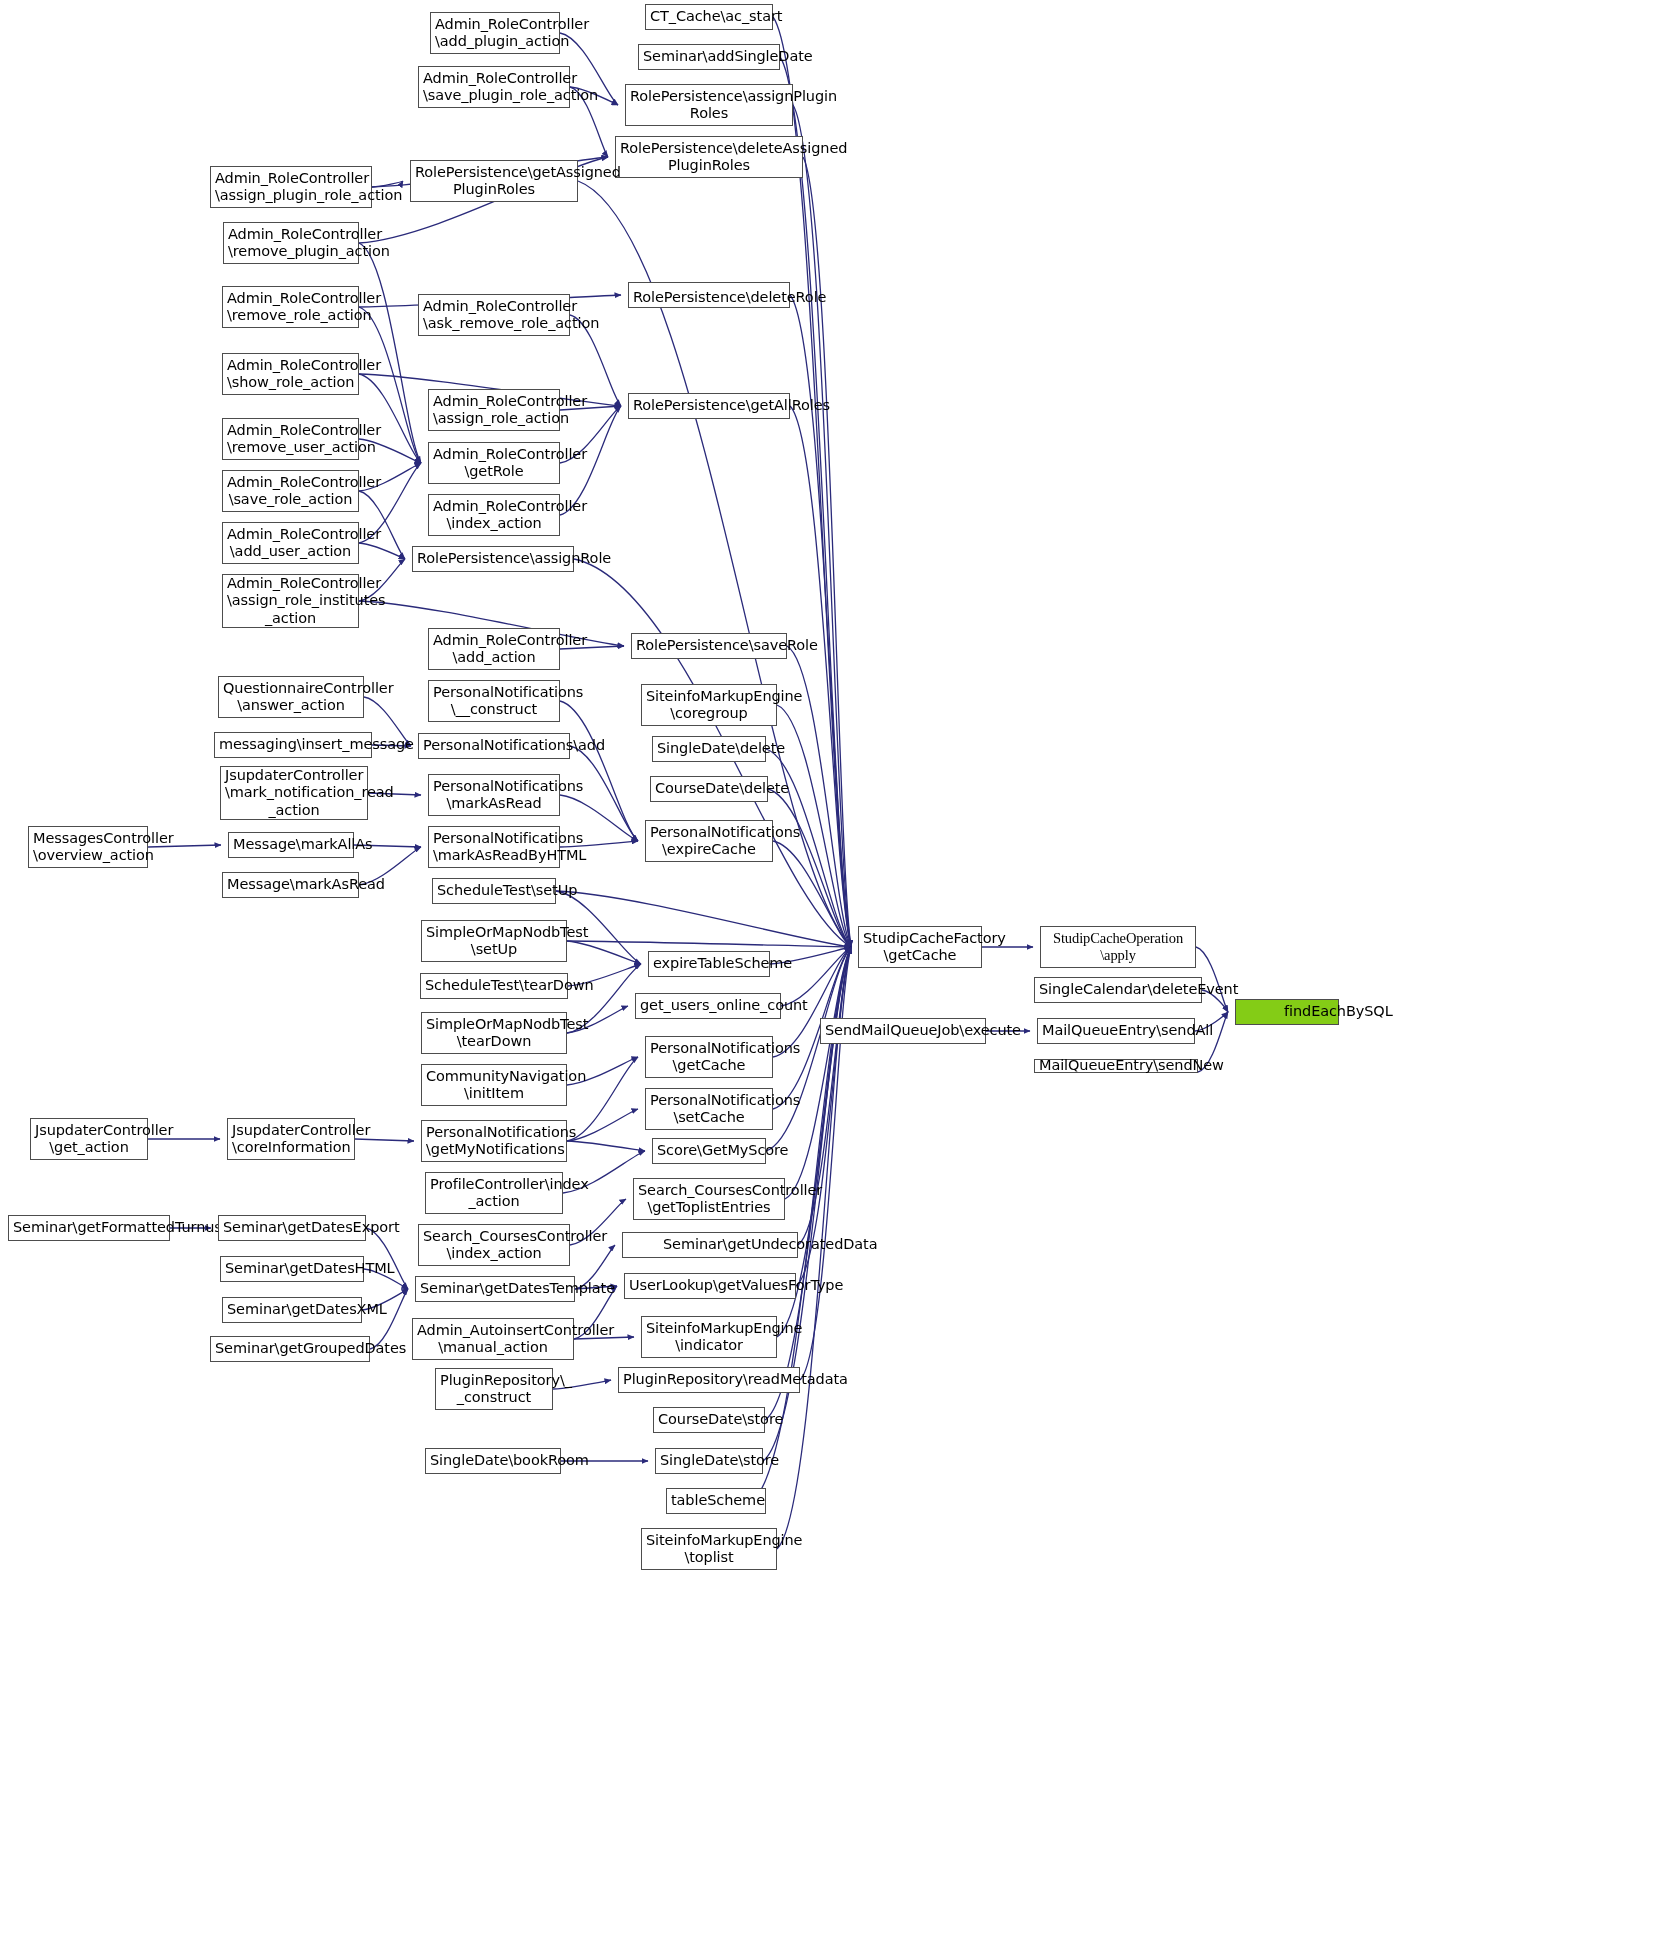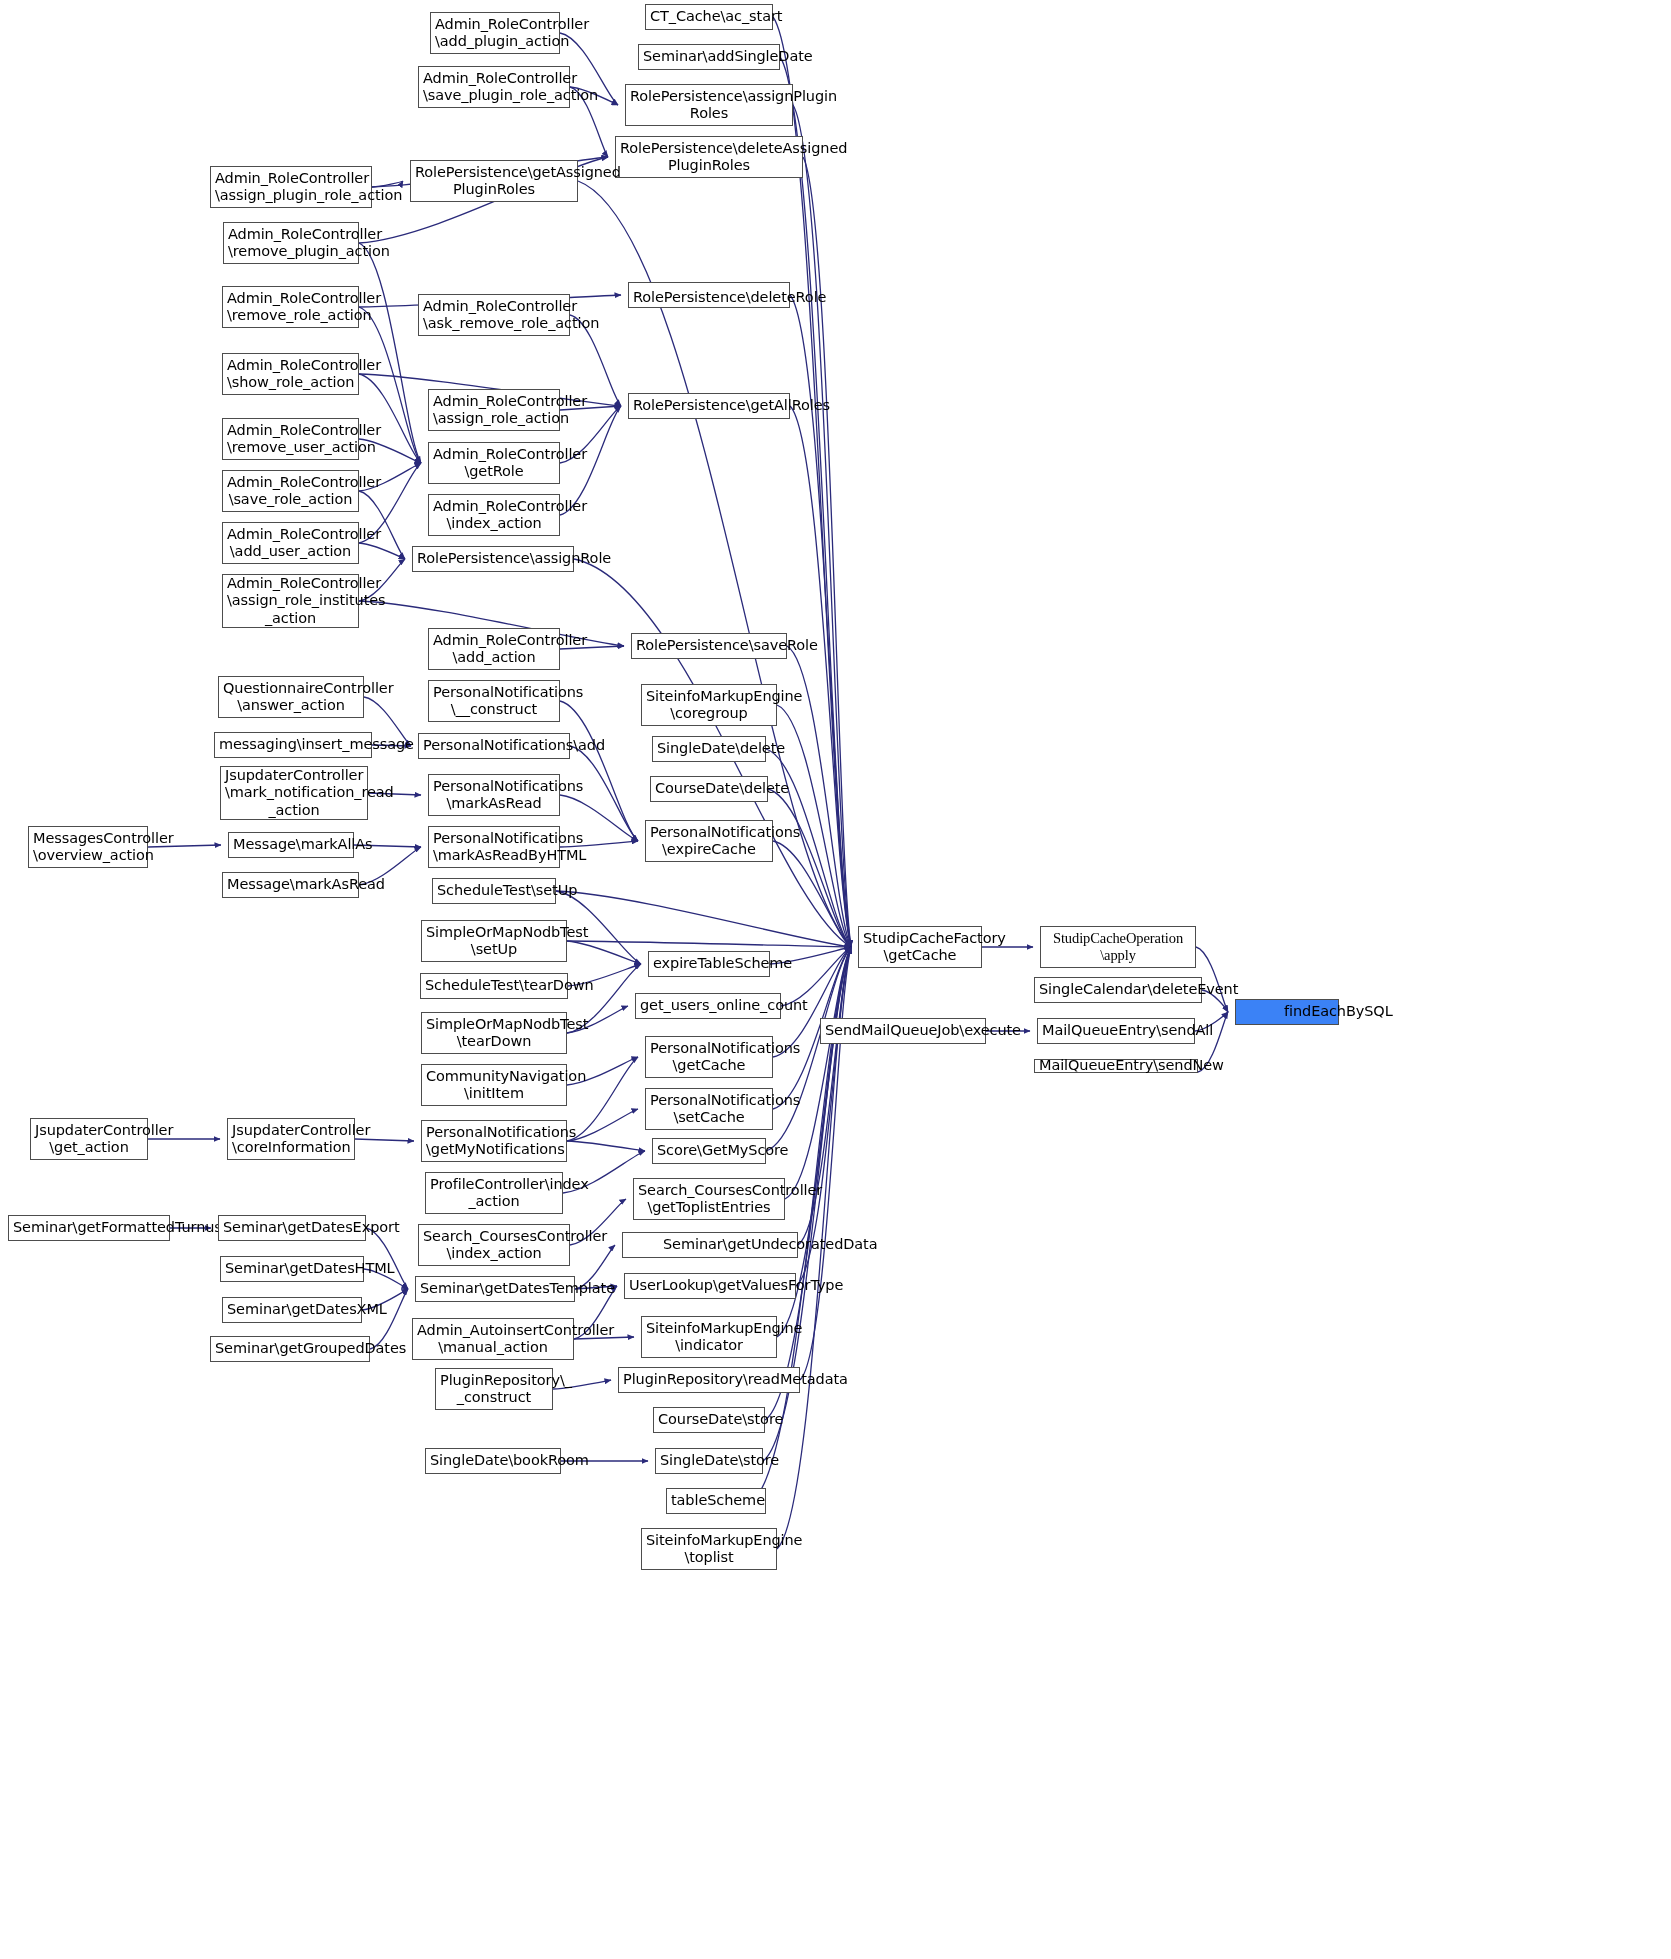--- a/index.html
+++ b/index.html
@@ -33,21 +33,21 @@
     align-items: center;
     justify-content: center;
     text-align: center;
     font-size: 14.5px;
     line-height: 1.18;
     letter-spacing: -0.1px;
     white-space: pre-line;
     padding: 1px 4px;
   }
   .node.highlight {
-    background: #3b82f6;
+    background: #84cc16;
     padding-left: 48px;
   }
   .node span {
     display: block;
     width: 100%;
   }
 </style>
 </head>
 <body>
 

